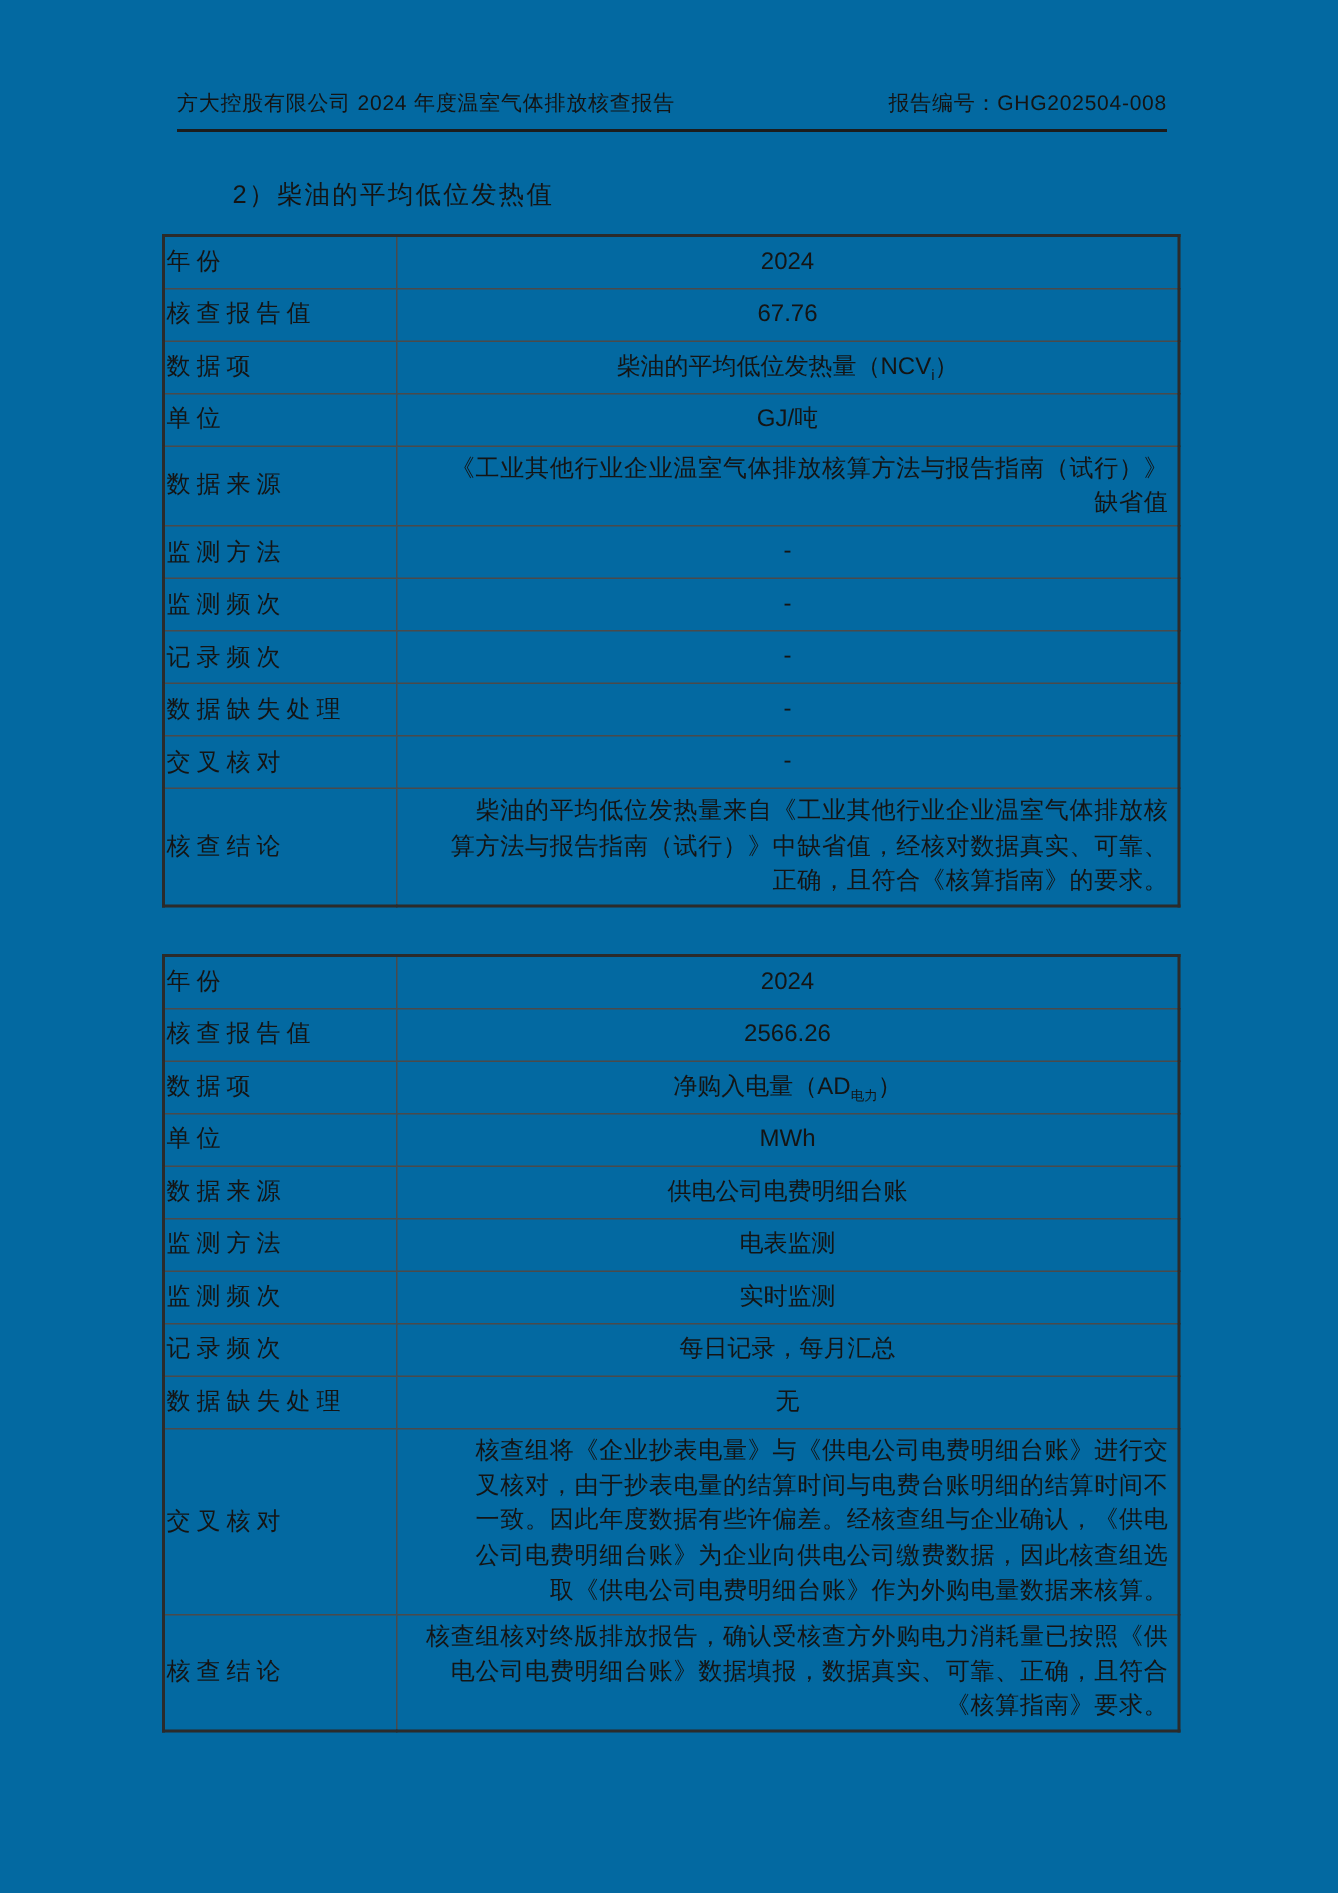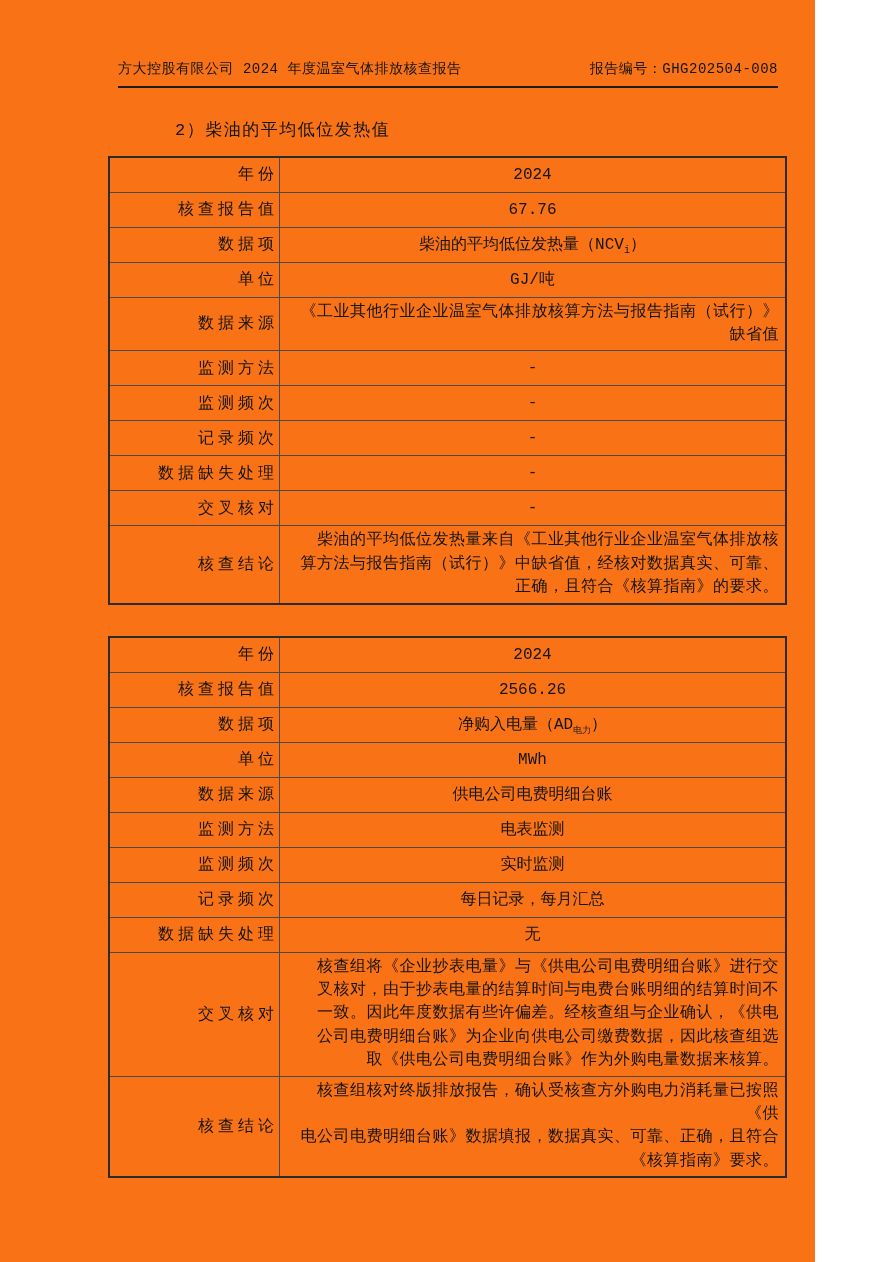--- a/index.html
+++ b/index.html
@@ -2,24 +2,24 @@
 <html><head>
 <meta charset="utf-8">
 <style>
   html, body {
     margin: 0;
     padding: 0;
     background: #ffffff;
   }
   .page {
     position: relative;
-    width: 815px;
+    width: 892px;
     height: 1262px;
-    background: #f97316;
-    font-family: Liberation Mono, monospace;
+    background: #0369a1;
+    font-family: Liberation Sans, sans-serif;
     color: #141414;
     overflow: hidden;
   }
   
   .doc-header {
     position: absolute;
     left: 118px;
     top: 60px;
     width: 660px;
     display: flex;
@@ -31,21 +31,20 @@
     letter-spacing: 0.5px;
     white-space: nowrap;
   }
   
   .sec-title-1 {
     position: absolute;
     left: 155px;
     top: 118px;
     font-size: 17px;
     letter-spacing: 1.5px;
-    margin-left: 20px;
   }
   .sec-title-2 {
     position: absolute;
     left: 104px;
     top: 598px;
     font-size: 18px;
     font-weight: bold;
     letter-spacing: 0.5px;
   }
   
@@ -60,23 +59,23 @@
   }
   #table1 { top: 156px; }
   #table2 { top: 636px; }
   table.kv td {
     border: 1px solid #4a4a4a;
     vertical-align: middle;
     overflow: hidden;
   }
   td.lbl {
     width: 152px;
-    text-align: right;
+    text-align: left;
     letter-spacing: 4px;
-    padding-left: 16px; 
+    padding-left: 1px; 
   }
   td.val {
     text-align: center;
     padding: 2px 6px;
   }
   td.val.left {
     text-align: right;
     white-space: pre-wrap;
     line-height: 23.4px;
     letter-spacing: 0.5px;

